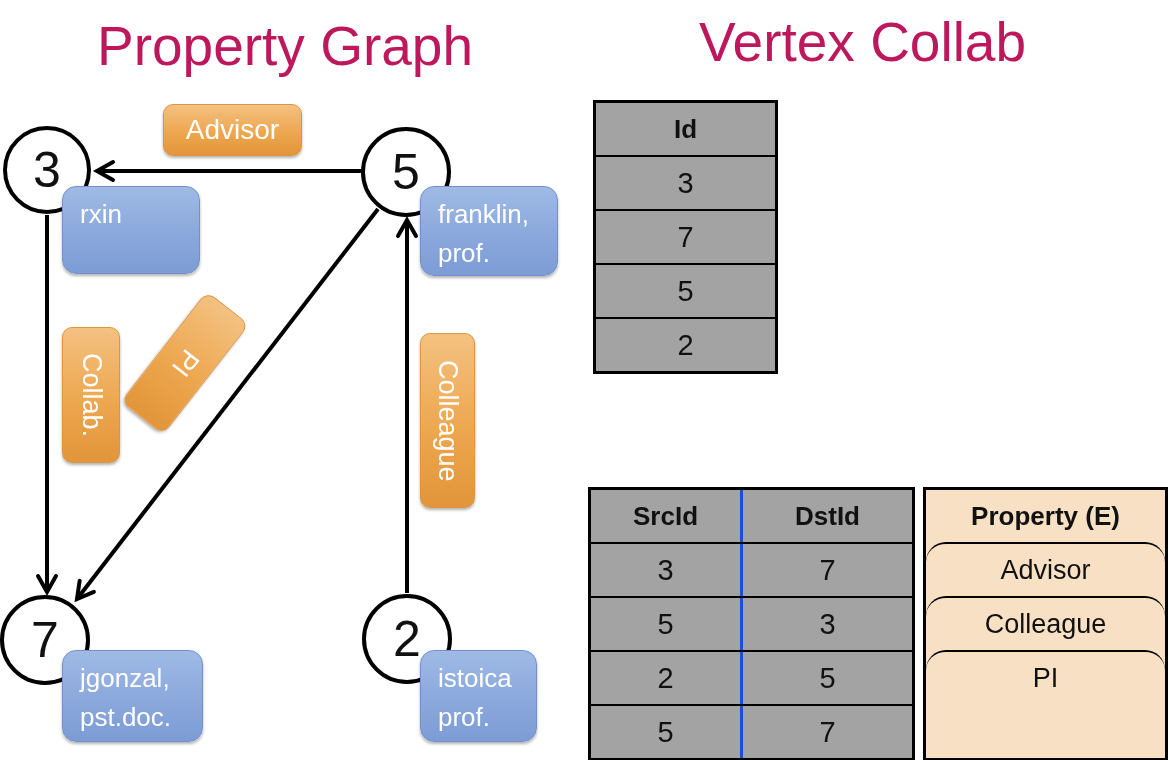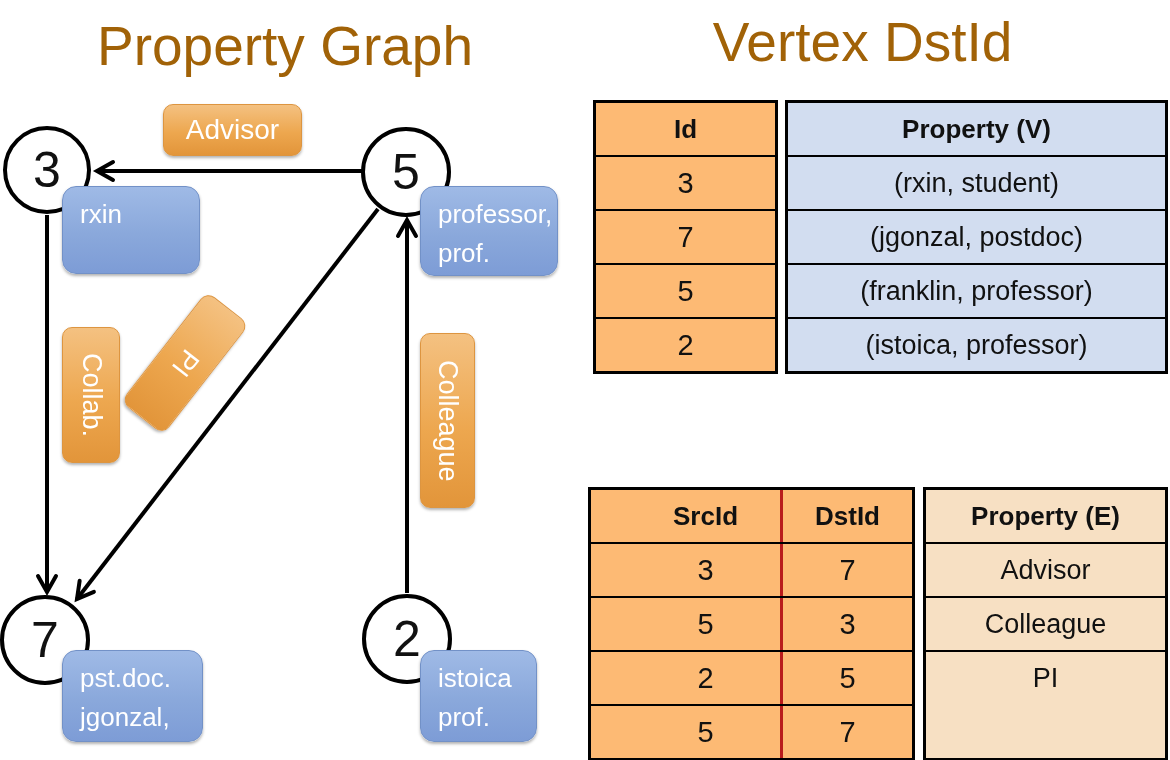--- a/index.html
+++ b/index.html
@@ -2,21 +2,21 @@
 <html><head>
 <meta charset="utf-8">
 <style>
   html,body{margin:0;padding:0;background:#fff;}
   #stage{
     position:relative;width:1170px;height:760px;background:#ffffff;
     overflow:hidden;font-family:"Liberation Sans","DejaVu Sans",sans-serif;color:#111;
   }
   .big-title{
     position:absolute;text-align:center;font-size:55px;font-weight:400;
-    color:#a16207;letter-spacing:0px;line-height:1.05;white-space:nowrap;
+    color:#be185d;letter-spacing:0px;line-height:1.05;white-space:nowrap;
   }
   #graph-title{left:0;top:18px;width:570px;}
   #vertex-title{left:580px;top:14px;width:565px;}
   #edge-title{left:545px;top:400px;width:580px;}
 
   
   #edge-svg{position:absolute;left:0;top:0;width:570px;height:760px;}
   .gnode{
     position:absolute;border:4px solid #000;border-radius:50%;background:#fff;
     display:flex;align-items:center;justify-content:center;
@@ -45,52 +45,52 @@
     border:1px solid #7291c7;border-radius:14px;color:#fff;
     box-shadow:0 2px 3px rgba(0,0,0,0.3);
     font-size:26px;line-height:1.5;padding:8px 8px 22px 17px;
   }
   #card-n3{left:62px;top:186px;width:138px;height:88px;}
   #card-n5{left:420px;top:186px;width:138px;height:90px;}
   #card-n7{left:62px;top:650px;width:141px;height:92px;}
   #card-n2{left:420px;top:650px;width:117px;height:92px;}
 
   
-  .tbox{border:3px solid #000;box-sizing:border-box;background:#fdba74;}
+  .tbox{border:3px solid #000;box-sizing:border-box;background:#a3a3a3;}
   .twrap{position:absolute;display:flex;}
   #vertex-wrap{left:593px;top:100px;}
   #vertex-wrap .gap{width:7px;}
   #edge-wrap{left:588px;top:487px;}
   #edge-wrap .gap{width:8px;}
   .trow{
     height:52px;display:flex;align-items:center;justify-content:center;
     border-top:2px solid #000;font-size:29px;
   }
   .trow:first-child{border-top:none;}
   .trow.th{font-weight:bold;font-size:26px;}
   #vt-id-col{width:185px;}
   #vt-prop-col{width:383px;background:#d2ddf0;}
   #vt-prop-col .trow{font-size:27px;}
   #vt-prop-col .trow.th{font-size:26px;}
   #et-ids-col{width:327px;}
   #et-ids-col .trow{padding:0;}
-  .idcells{display:flex;width:100%;height:100%;padding-left:40px;}
+  .idcells{display:flex;width:100%;height:100%;}
   .idcells .c-src{width:149px;display:flex;align-items:center;justify-content:center;}
-  .idcells .c-dst{flex:1;border-left:3px solid #b91c1c;display:flex;align-items:center;justify-content:center;text-align:center;}
+  .idcells .c-dst{flex:1;border-left:3px solid #1d4ed8;display:flex;align-items:center;justify-content:center;text-align:center;}
   #et-prop-col{width:245px;background:#f7e0c3;}
-  #et-prop-col .trow{font-size:27px;}
+  #et-prop-col .trow{font-size:27px;border-radius:20px;}
   #et-prop-col .trow.th{font-size:26px;}
 </style>
 </head>
 <body>
 
 <div id="stage">
 
   <div id="graph-title" class="big-title">Property Graph</div>
-  <div id="vertex-title" class="big-title">Vertex DstId</div>
+  <div id="vertex-title" class="big-title">Vertex Collab</div>
 
   <svg id="edge-svg" viewBox="0 0 570 760">
     <defs>
       <marker id="arrowhead" markerUnits="userSpaceOnUse" markerWidth="26" markerHeight="26" viewBox="0 0 26 26" refX="20" refY="13" orient="auto">
         <path d="M4,4 L20,13 L4,22" fill="none" stroke="#000" stroke-width="4" stroke-linecap="round"></path>
       </marker>
     </defs>
     <line x1="362" y1="171" x2="97" y2="171" stroke="#000" stroke-width="4" marker-end="url(#arrowhead)"></line>
     <line x1="47" y1="215" x2="47" y2="592" stroke="#000" stroke-width="4" marker-end="url(#arrowhead)"></line>
     <line x1="378" y1="209" x2="77" y2="599" stroke="#000" stroke-width="4" marker-end="url(#arrowhead)"></line>
@@ -104,48 +104,41 @@
 
   <div id="label-advisor" class="edge-label">Advisor</div>
   <div id="label-collab" class="edge-label vtext">Collab.</div>
   <div id="label-pi" class="edge-label vtext">PI</div>
   <div id="label-colleague" class="edge-label vtext">Colleague</div>
 
   <div id="card-n3" class="vcard">
     <div>rxin</div>
   </div>
   <div id="card-n5" class="vcard">
-    <div>professor,</div>
+    <div>franklin,</div>
     <div>prof.</div>
   </div>
   <div id="card-n7" class="vcard">
+    <div>jgonzal,</div>
     <div>pst.doc.</div>
-    <div>jgonzal,</div>
   </div>
   <div id="card-n2" class="vcard">
     <div>istoica</div>
     <div>prof.</div>
   </div>
 
   <div id="vertex-wrap" class="twrap">
     <div id="vt-id-col" class="tbox">
       <div class="trow th">Id</div>
       <div class="trow">3</div>
       <div class="trow">7</div>
       <div class="trow">5</div>
       <div class="trow">2</div>
     </div>
     <div class="gap"></div>
-    <div id="vt-prop-col" class="tbox">
-      <div class="trow th">Property (V)</div>
-      <div class="trow">(rxin, student)</div>
-      <div class="trow">(jgonzal, postdoc)</div>
-      <div class="trow">(franklin, professor)</div>
-      <div class="trow">(istoica, professor)</div>
-    </div>
   </div>
 
   <div id="edge-wrap" class="twrap">
     <div id="et-ids-col" class="tbox">
       <div class="trow th">
         <div class="idcells">
           <div class="c-src">SrcId</div>
           <div class="c-dst">DstId</div>
         </div>
       </div>

